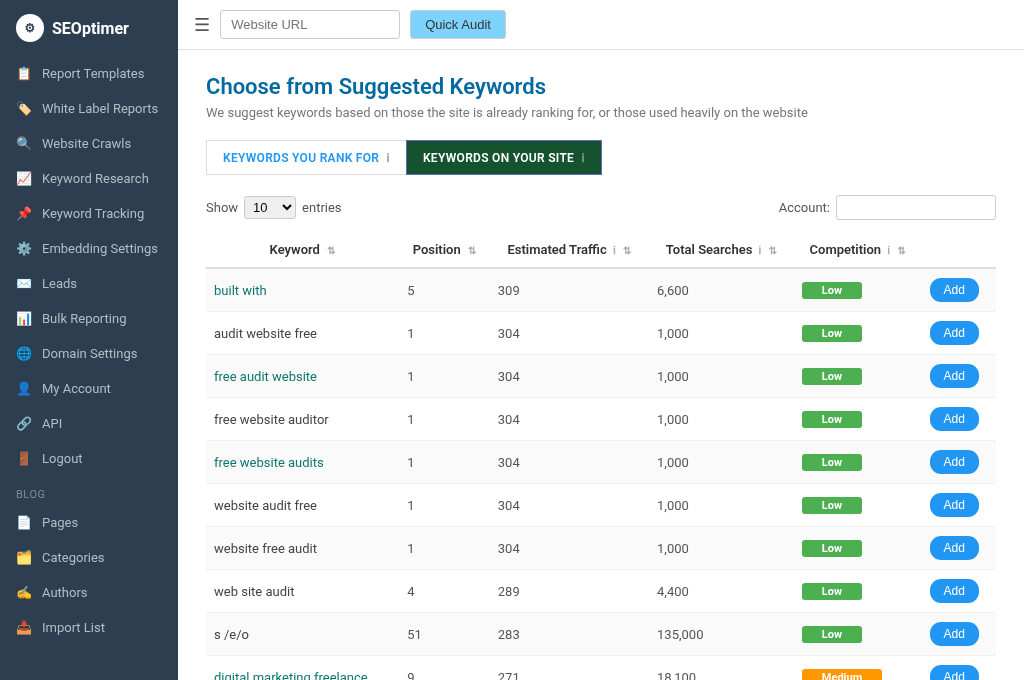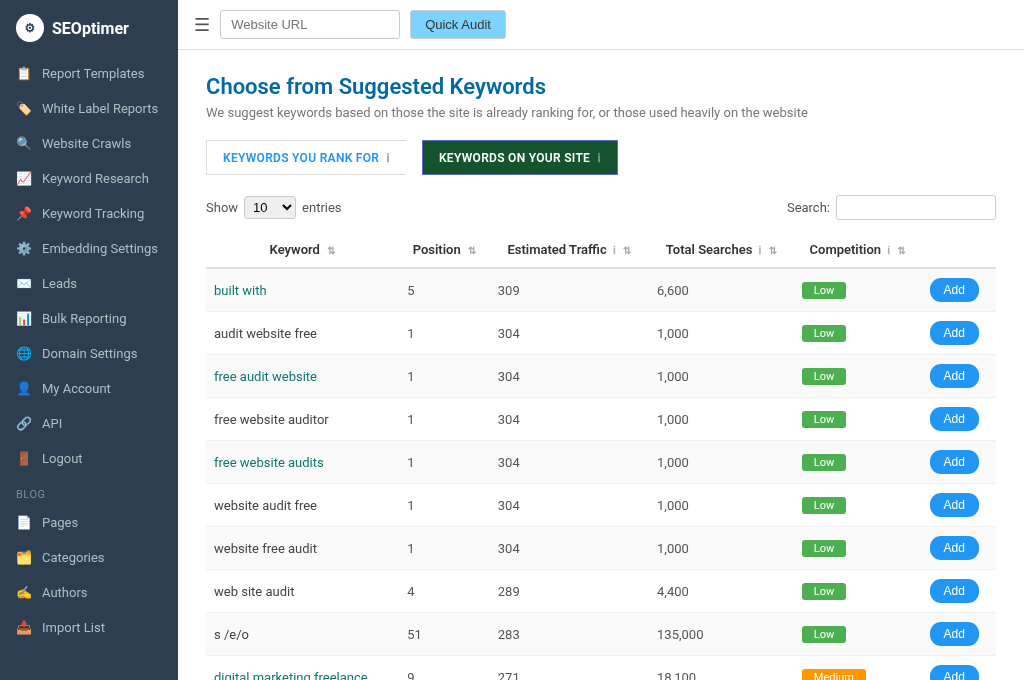--- a/index.html
+++ b/index.html
@@ -96,21 +96,21 @@
     #content {
       flex: 1;
       overflow-y: auto;
       padding: 24px 28px;
     }
 
     #page-title { font-size: 22px; font-weight: 600; color: #0369a1; margin-bottom: 6px; }
     #page-subtitle { font-size: 13px; color: #777; margin-bottom: 20px; }
 
     
-    .tabs { display: flex; gap: 16px; margin-bottom: 20px; }
+    .tabs { display: flex; gap: 0; margin-bottom: 20px; }
     .tab {
       padding: 8px 16px;
       border: 1px solid #ddd;
       font-size: 12px;
       font-weight: 600;
       cursor: pointer;
       letter-spacing: 0.3px;
     }
     .tab-keywords-rank { color: #2196F3; background: #fff; border: 1px solid #ddd; border-right: none; }
     .tab-keywords-site { background: #14532d; color: #fff; border: 1px solid #5c6bc0; }
@@ -164,24 +164,24 @@
     thead th .sort-icon { color: #aaa; margin-left: 4px; font-size: 10px; }
     thead th .info-icon { color: #aaa; font-size: 11px; margin-left: 3px; cursor: pointer; }
     tbody tr { border-bottom: 1px solid #f0f0f0; }
     tbody tr:nth-child(odd) { background: #fafafa; }
     tbody td { padding: 9px 8px; color: #444; }
     tbody td.keyword-cell { color: #0f766e; }
     tbody td.num-cell { color: #555; }
 
     .badge {
       display: inline-block;
-      padding: 2px 12px;
+      padding: 2px 20px;
       border-radius: 3px;
       font-size: 11px;
-      font-weight: 400;
+      font-weight: 700;
       color: #fff;
     }
     .badge-low { background: #4caf50; }
     .badge-medium { background: #ff9800; }
 
     .add-btn {
       background: #2196F3;
       color: #fff;
       border: none;
       border-radius: 11px;
@@ -303,21 +303,21 @@
         <span>Show</span>
         <select>
           <option>10</option>
           <option>25</option>
           <option>50</option>
           <option>100</option>
         </select>
         <span>entries</span>
       </div>
       <div class="search-box">
-        <label>Search:</label>
+        <label>Account:</label>
         <input type="text" style="">
       </div>
     </div>
 
     <table>
       <thead>
         <tr>
           <th>Keyword <span class="sort-icon">⇅</span></th>
           <th>Position <span class="sort-icon">⇅</span></th>
           <th>Estimated Traffic <span class="info-icon">ℹ</span> <span class="sort-icon">⇅</span></th>

